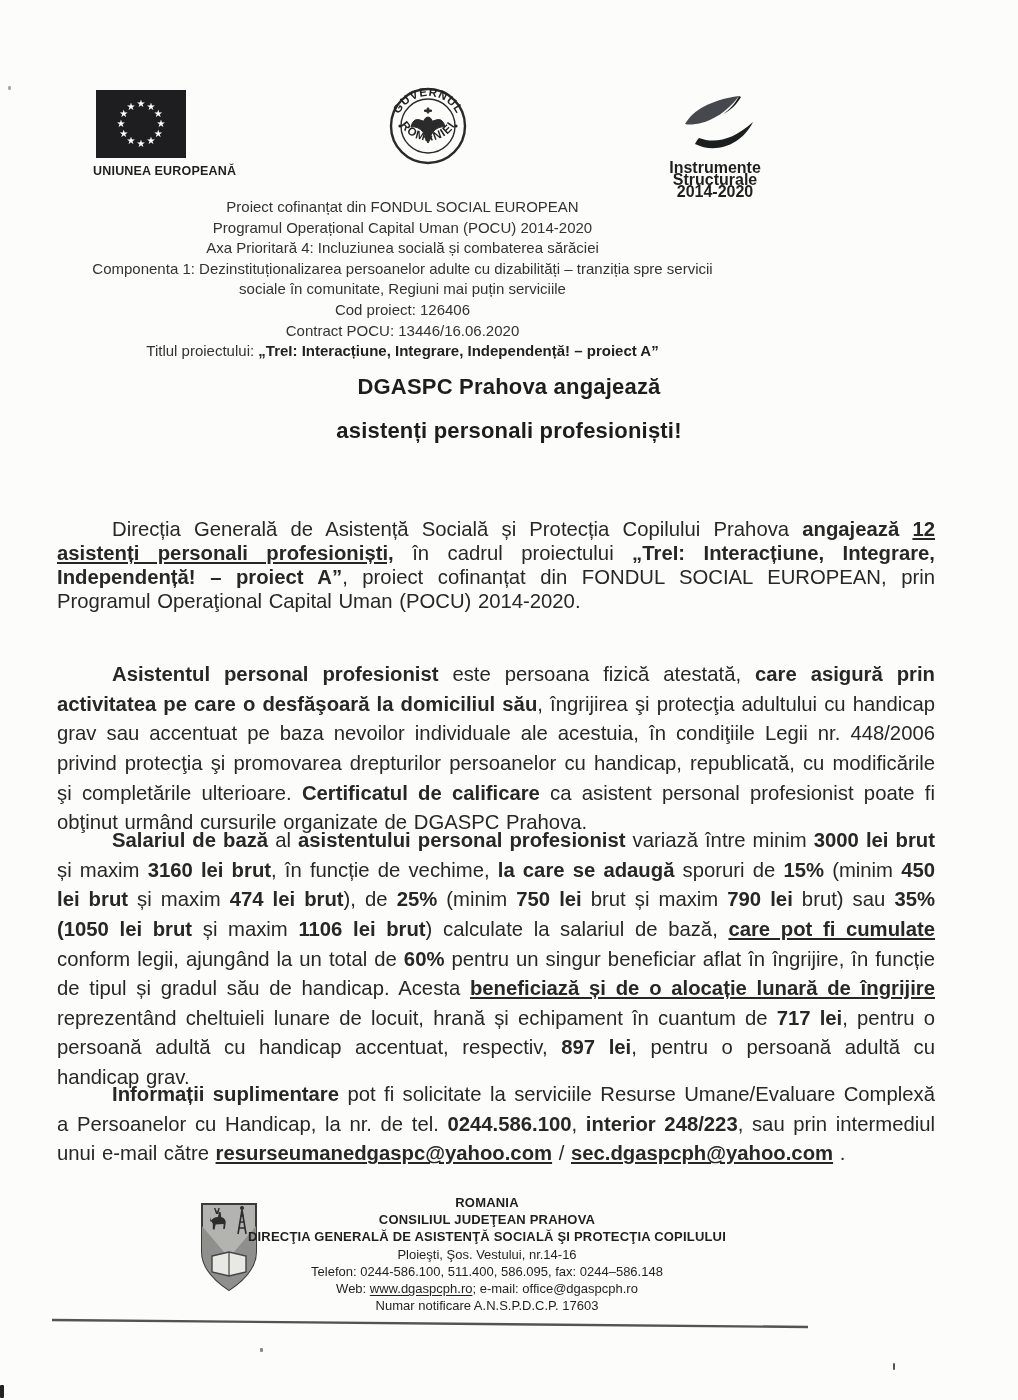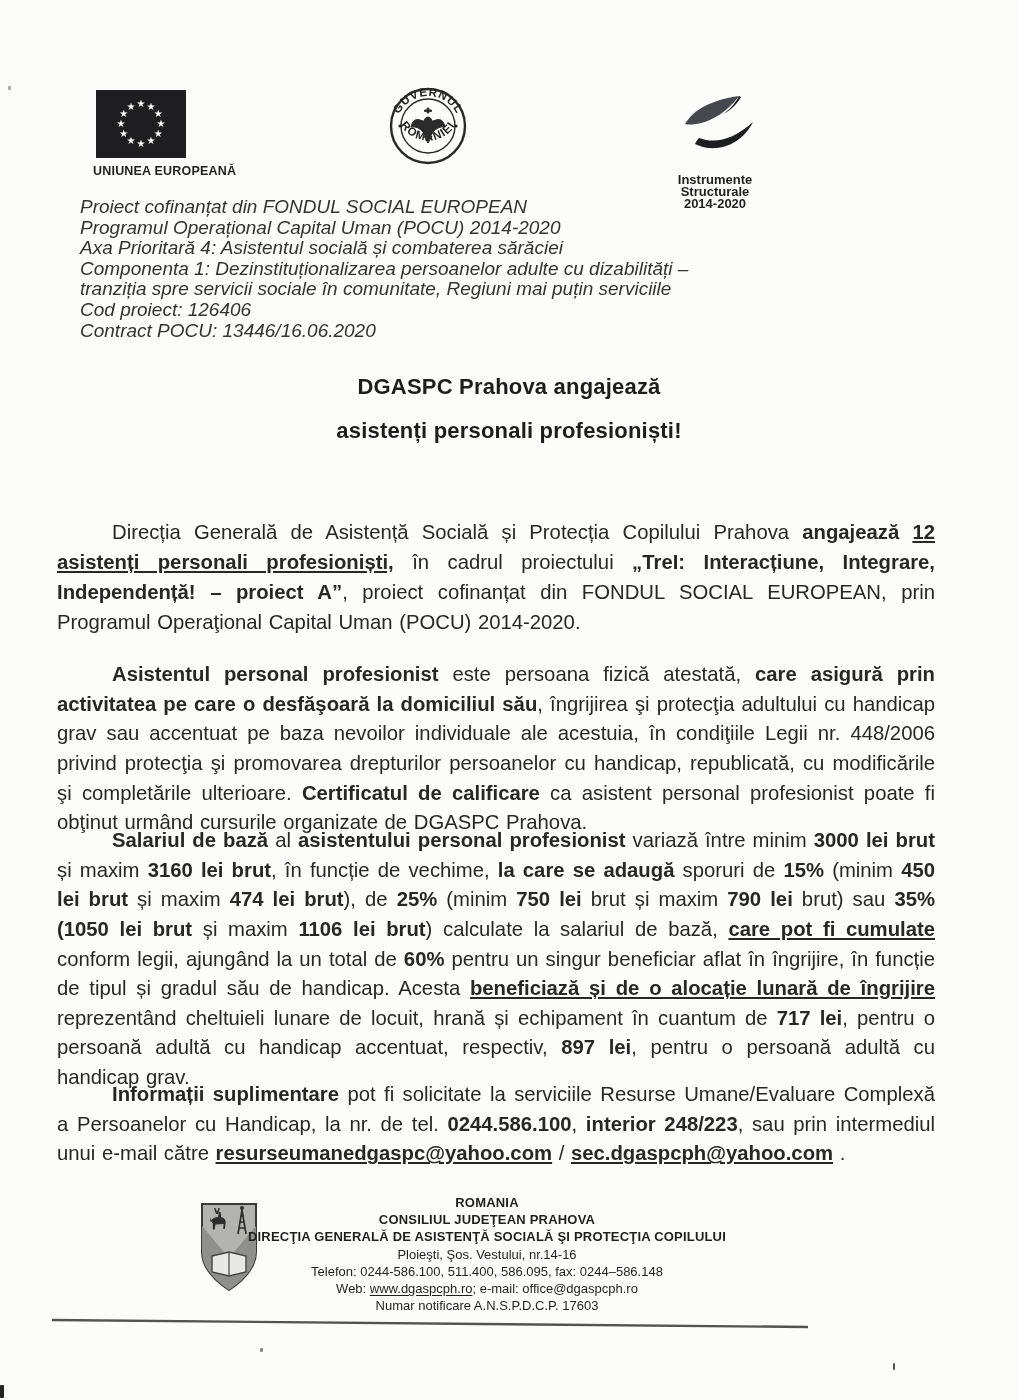--- a/index.html
+++ b/index.html
@@ -10,42 +10,42 @@
   }
   .b{font-weight:bold;}
   .u{text-decoration:underline;text-underline-offset:2px;}
 
   
   .logo-eu{position:absolute;left:93px;top:90px;width:96px;text-align:center;}
   .logo-eu .flag{display:block;margin:0 auto;}
   .logo-eu .lbl{margin-top:6px;font-size:12.5px;font-weight:600;letter-spacing:.2px;color:#1f1f1f;white-space:nowrap;}
   .logo-gov{position:absolute;left:388px;top:86px;width:80px;}
   .logo-instr{position:absolute;left:645px;top:92px;width:140px;text-align:center;}
-  .logo-instr .lbl{font-size:13px;font-weight:bold;color:#1f1f1f;line-height:12px;margin-top:14px;}
+  .logo-instr .lbl{font-size:16px;font-weight:bold;color:#1f1f1f;line-height:12px;margin-top:2px;}
 
   
   .project-info{
     position:absolute;left:80px;top:197px;width:645px;
-    font-style:italic;font-size:19px;line-height:20.6px;color:#333;
+    font-size:15px;line-height:20.6px;color:#333;text-align:center;
   }
   .project-info .title-line .b{color:#222;}
 
   
   .h-line{position:absolute;left:57px;width:904px;text-align:center;
     font-size:22px;font-weight:bold;color:#1d1d1d;letter-spacing:.2px;}
   .h1{top:374px;}
   .h2{top:418px;}
 
   
   .para{
     position:absolute;left:57px;width:878px;
     font-size:20.3px;line-height:29.6px;color:#272727;
     text-align:justify;text-indent:55px;word-spacing:1px;
   }
-  .p1{top:487px;line-height:30px;margin-top:30px;}
+  .p1{top:487px;line-height:24px;margin-top:30px;}
   .p2{top:640px;}
   .p3{top:806px;}
   .p4{top:1060px;}
 
   
   .footer{
     position:absolute;left:62px;top:1194px;width:850px;text-align:center;
     font-size:13px;line-height:17.2px;color:#1f1f1f;
   }
   .footer .fb{font-weight:bold;letter-spacing:.2px;text-align:center;}
@@ -121,25 +121,26 @@
     <div class="lbl">
       <div>Instrumente Structurale</div>
       <div>2014-2020</div>
     </div>
   </div>
 
   <div class="project-info">
     <div>
         <div>Proiect cofinanțat din FONDUL SOCIAL EUROPEAN</div>
         <div>Programul Operațional Capital Uman (POCU) 2014-2020</div>
-        <div>Axa Prioritară 4: Asistentul socială și combaterea sărăciei</div>
+        <div>Axa Prioritară 4: Incluziunea socială și combaterea sărăciei</div>
         <div>Componenta 1: Dezinstituționalizarea persoanelor adulte cu dizabilități – tranziția spre servicii sociale în comunitate, Regiuni mai puțin serviciile</div>
         <div>Cod proiect: 126406</div>
         <div>Contract POCU: 13446/16.06.2020</div>
       </div>
+    <div class="title-line"><span>Titlul proiectului: </span><span class="b">„TreI: Interacțiune, Integrare, Independență! – proiect A”</span></div>
   </div>
 
   <div class="h-line h2">asistenți personali profesioniști!</div>
   <div class="h-line h1">DGASPC Prahova angajează</div>
 
   <p class="para p1"><span>Direcția Generală de Asistență Socială și Protecția Copilului Prahova </span><span class="b">angajează </span><span class="b u">12 asistenți personali profesioniști,</span><span> în cadrul proiectului </span><span class="b">„TreI: Interacțiune, Integrare, Independență! – proiect A”</span><span>, proiect cofinanțat din FONDUL SOCIAL EUROPEAN, prin Programul Operaţional Capital Uman (POCU) 2014-2020.</span></p>
   <p class="para p2"><span class="b">Asistentul personal profesionist</span><span> este persoana fizică atestată, </span><span class="b">care asigură prin activitatea pe care o desfăşoară la domiciliul său</span><span>, îngrijirea şi protecţia adultului cu handicap grav sau accentuat pe baza nevoilor individuale ale acestuia, în condiţiile Legii nr. 448/2006 privind protecţia şi promovarea drepturilor persoanelor cu handicap, republicată, cu modificările şi completările ulterioare. </span><span class="b">Certificatul de calificare</span><span> ca asistent personal profesionist poate fi obţinut urmând cursurile organizate de DGASPC Prahova.</span></p>
   <p class="para p3"><span class="b">Salariul de bază</span><span> al </span><span class="b">asistentului personal profesionist</span><span> variază între minim </span><span class="b">3000 lei brut</span><span> și maxim </span><span class="b">3160 lei brut</span><span>, în funcție de vechime, </span><span class="b">la care se adaugă</span><span> sporuri de </span><span class="b">15%</span><span> (minim </span><span class="b">450 lei brut</span><span> și maxim </span><span class="b">474 lei brut</span><span>), de </span><span class="b">25%</span><span> (minim </span><span class="b">750 lei</span><span> brut și maxim </span><span class="b">790 lei</span><span> brut) sau </span><span class="b">35% (1050 lei brut</span><span> și maxim </span><span class="b">1106 lei brut</span><span>) calculate la salariul de bază, </span><span class="b u">care pot fi cumulate</span><span> conform legii, ajungând la un total de </span><span class="b">60%</span><span> pentru un singur beneficiar aflat în îngrijire, în funcție de tipul și gradul său de handicap. Acesta </span><span class="b u">beneficiază și de o alocație lunară de îngrijire</span><span> reprezentând cheltuieli lunare de locuit, hrană și echipament în cuantum de </span><span class="b">717 lei</span><span>, pentru o persoană adultă cu handicap accentuat, respectiv, </span><span class="b">897 lei</span><span>, pentru o persoană adultă cu handicap grav.</span></p>
   <p class="para p4"><span class="b">Informații suplimentare</span><span> pot fi solicitate la serviciile Resurse Umane/Evaluare Complexă a Persoanelor cu Handicap, la nr. de tel. </span><span class="b">0244.586.100</span><span>, </span><span class="b">interior 248/223</span><span>, sau prin intermediul unui e-mail către </span><span class="b u">resurseumanedgaspc@yahoo.com</span><span> / </span><span class="b u">sec.dgaspcph@yahoo.com</span><span> .</span></p>
 

